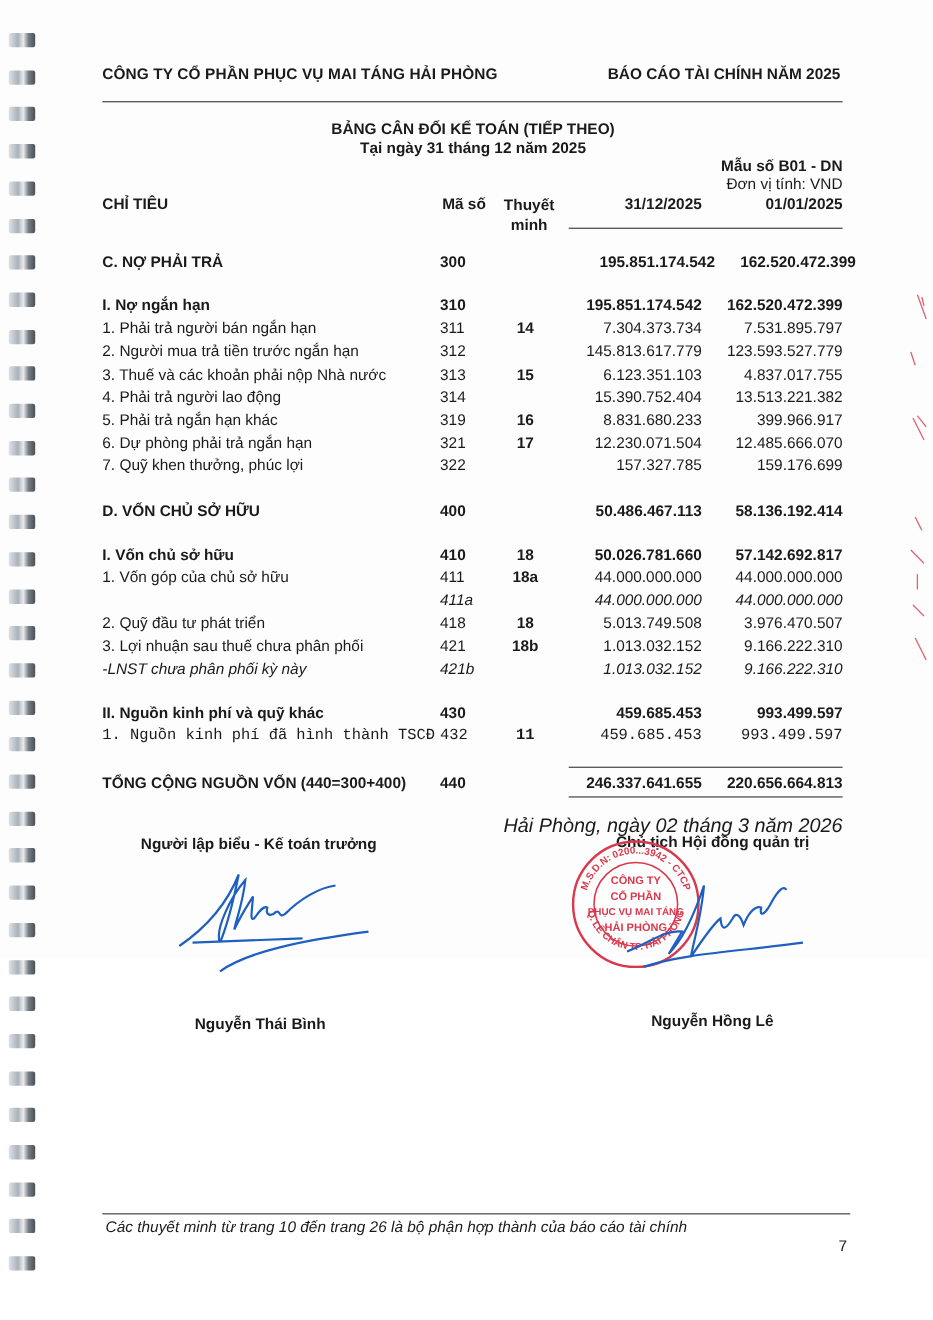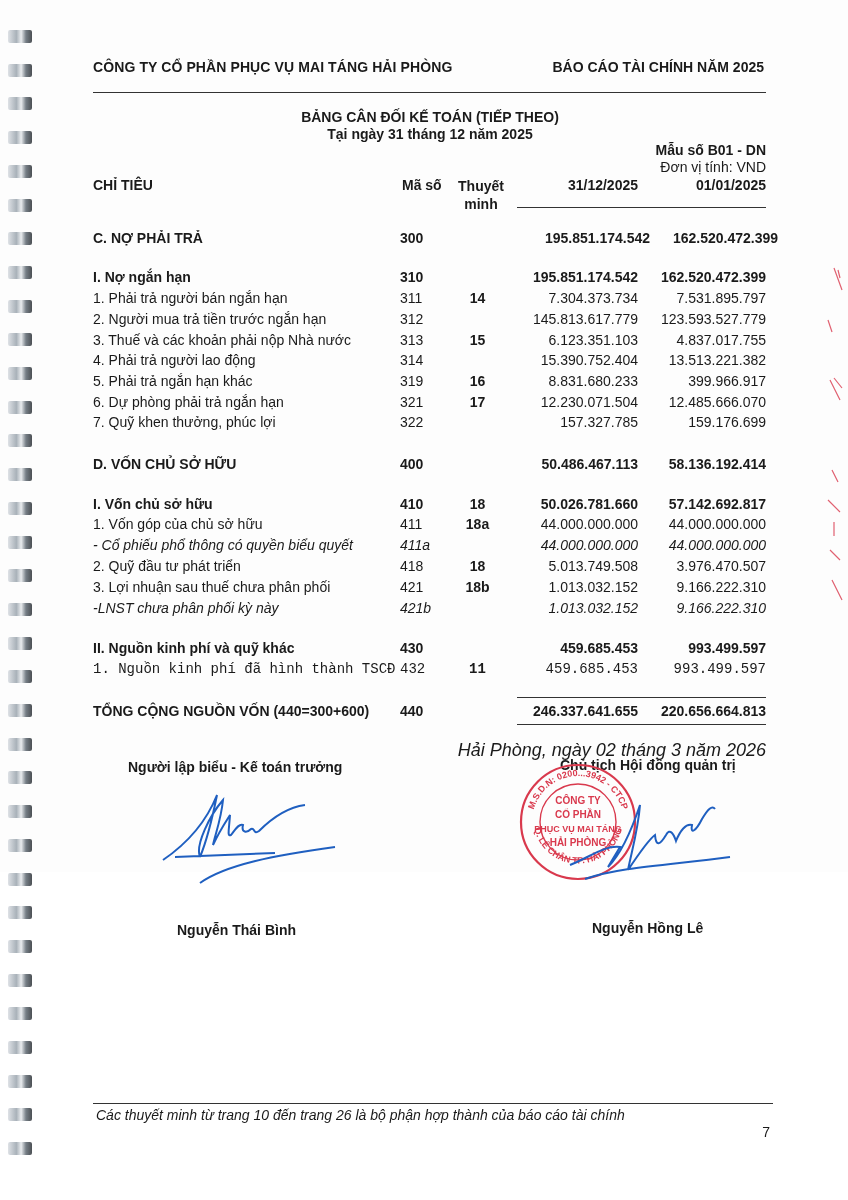--- a/index.html
+++ b/index.html
@@ -207,21 +207,20 @@
         <span class="v2">57.142.692.817</span>
       </div>
       <div class="row" style="top: 516px;">
         <span class="name">1. Vốn góp của chủ sở hữu</span>
         <span class="code">411</span>
         <span class="note">18a</span>
         <span class="v1">44.000.000.000</span>
         <span class="v2">44.000.000.000</span>
       </div>
       <div class="row ital" style="top: 537px;">
-        <span class="name">- Cổ phiếu phổ thông có quyền biểu quyết</span>
         <span class="code">411a</span>
         <span class="note"></span>
         <span class="v1">44.000.000.000</span>
         <span class="v2">44.000.000.000</span>
       </div>
       <div class="row" style="top: 558px;">
         <span class="name">2. Quỹ đầu tư phát triển</span>
         <span class="code">418</span>
         <span class="note">18</span>
         <span class="v1">5.013.749.508</span>
@@ -249,21 +248,21 @@
         <span class="v2">993.499.597</span>
       </div>
       <div class="row" style="top: 661px; font-family: Liberation Mono, monospace;">
         <span class="name">1. Nguồn kinh phí đã hình thành TSCĐ</span>
         <span class="code">432</span>
         <span class="note">11</span>
         <span class="v1">459.685.453</span>
         <span class="v2">993.499.597</span>
       </div>
       <div class="row bold" style="top: 703px;">
-        <span class="name">TỔNG CỘNG NGUỒN VỐN (440=300+600)</span>
+        <span class="name">TỔNG CỘNG NGUỒN VỐN (440=300+400)</span>
         <span class="code">440</span>
         <span class="note"></span>
         <span class="v1">246.337.641.655</span>
         <span class="v2">220.656.664.813</span>
       </div>
     </div>
 
   <div class="total-line-top"></div>
   <div class="total-line-bot"></div>
 

